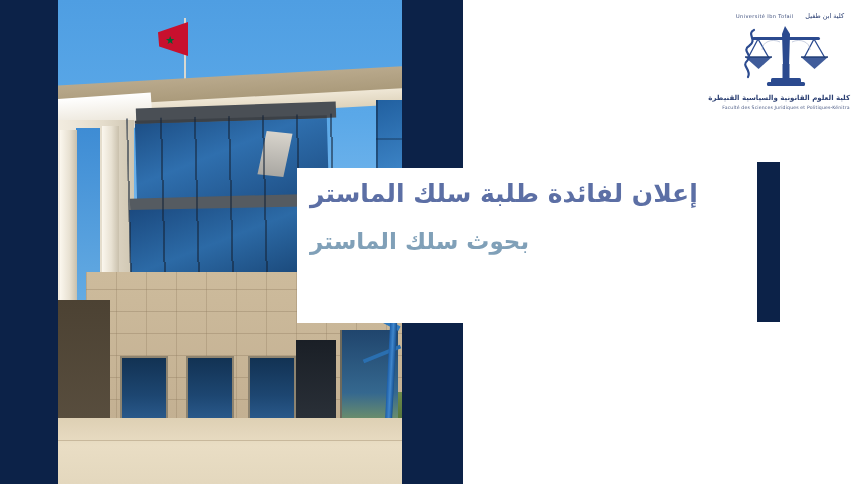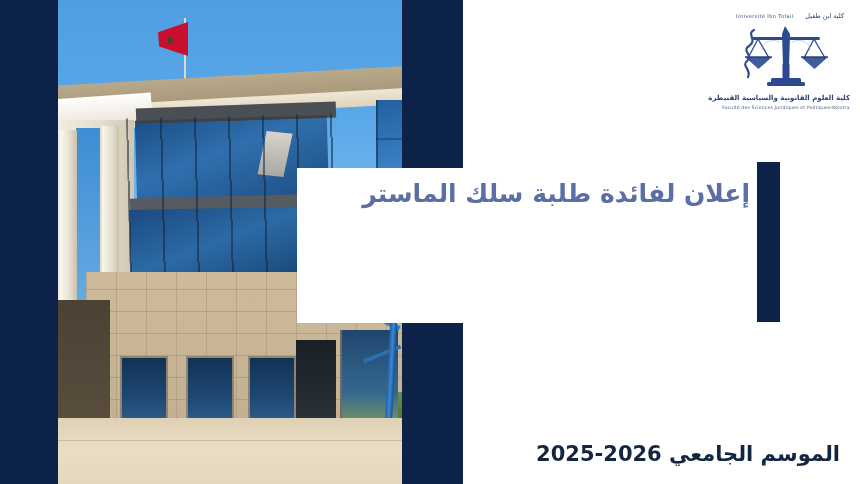--- a/index.html
+++ b/index.html
@@ -284,21 +284,21 @@
     left: 297px; top: 168px;
     width: 563px; height: 155px;
     background: #ffffff;
   }
 
   
   .headline-wrap {
     position: absolute;
     left: 310px; top: 178px;
     width: 440px;
-    text-align: right;
+    text-align: left;
     direction: rtl;
   }
   .headline-main {
     font-size: 25px;
     font-weight: bold;
     color: #5c6fa5;
     line-height: 1.25;
     letter-spacing: 0px;
   }
   .headline-sub {
@@ -426,20 +426,21 @@
     <div class="ground"></div>
     <div class="ground-line"></div>
   </div>
 
   <div class="navy-band"></div>
 
   <div class="panel"></div>
 
   <div class="headline-wrap">
     <div class="headline-main">إعلان لفائدة طلبة سلك الماستر</div>
+    <div class="headline-sub">بحوث سلك الماستر</div>
   </div>
 
   <div class="accent-bar"></div>
 
   <div class="logo">
     <div class="logo-top-ar">كلية ابن طفيل</div>
     <div class="logo-top-fr">Université Ibn Tofail</div>
 
     <svg class="logo-svg" width="96" height="76" viewBox="0 0 96 76">
 
@@ -464,15 +465,14 @@
       <path d="M16 10 C8 14, 20 20, 11 26 C3 31, 16 35, 9 41 C3 46, 14 50, 10 57" stroke="#2b4a8f" stroke-width="2.2" fill="none" stroke-linecap="round"></path>
 
       <path d="M24 30 C24 22, 34 18, 42 22" stroke="#9aa8c6" stroke-width="1" fill="none" opacity=".55"></path>
       <path d="M72 30 C72 22, 62 18, 54 22" stroke="#9aa8c6" stroke-width="1" fill="none" opacity=".55"></path>
     </svg>
 
     <div class="logo-bottom-ar">كلية العلوم القانونية والسياسية القنيطرة</div>
     <div class="logo-bottom-fr">Faculté des Sciences Juridiques et Politiques-Kénitra</div>
   </div>
 
-  <div class="season">الموسم الجامعي  2026-2025</div>
 
 </div>
 
 </body></html>

